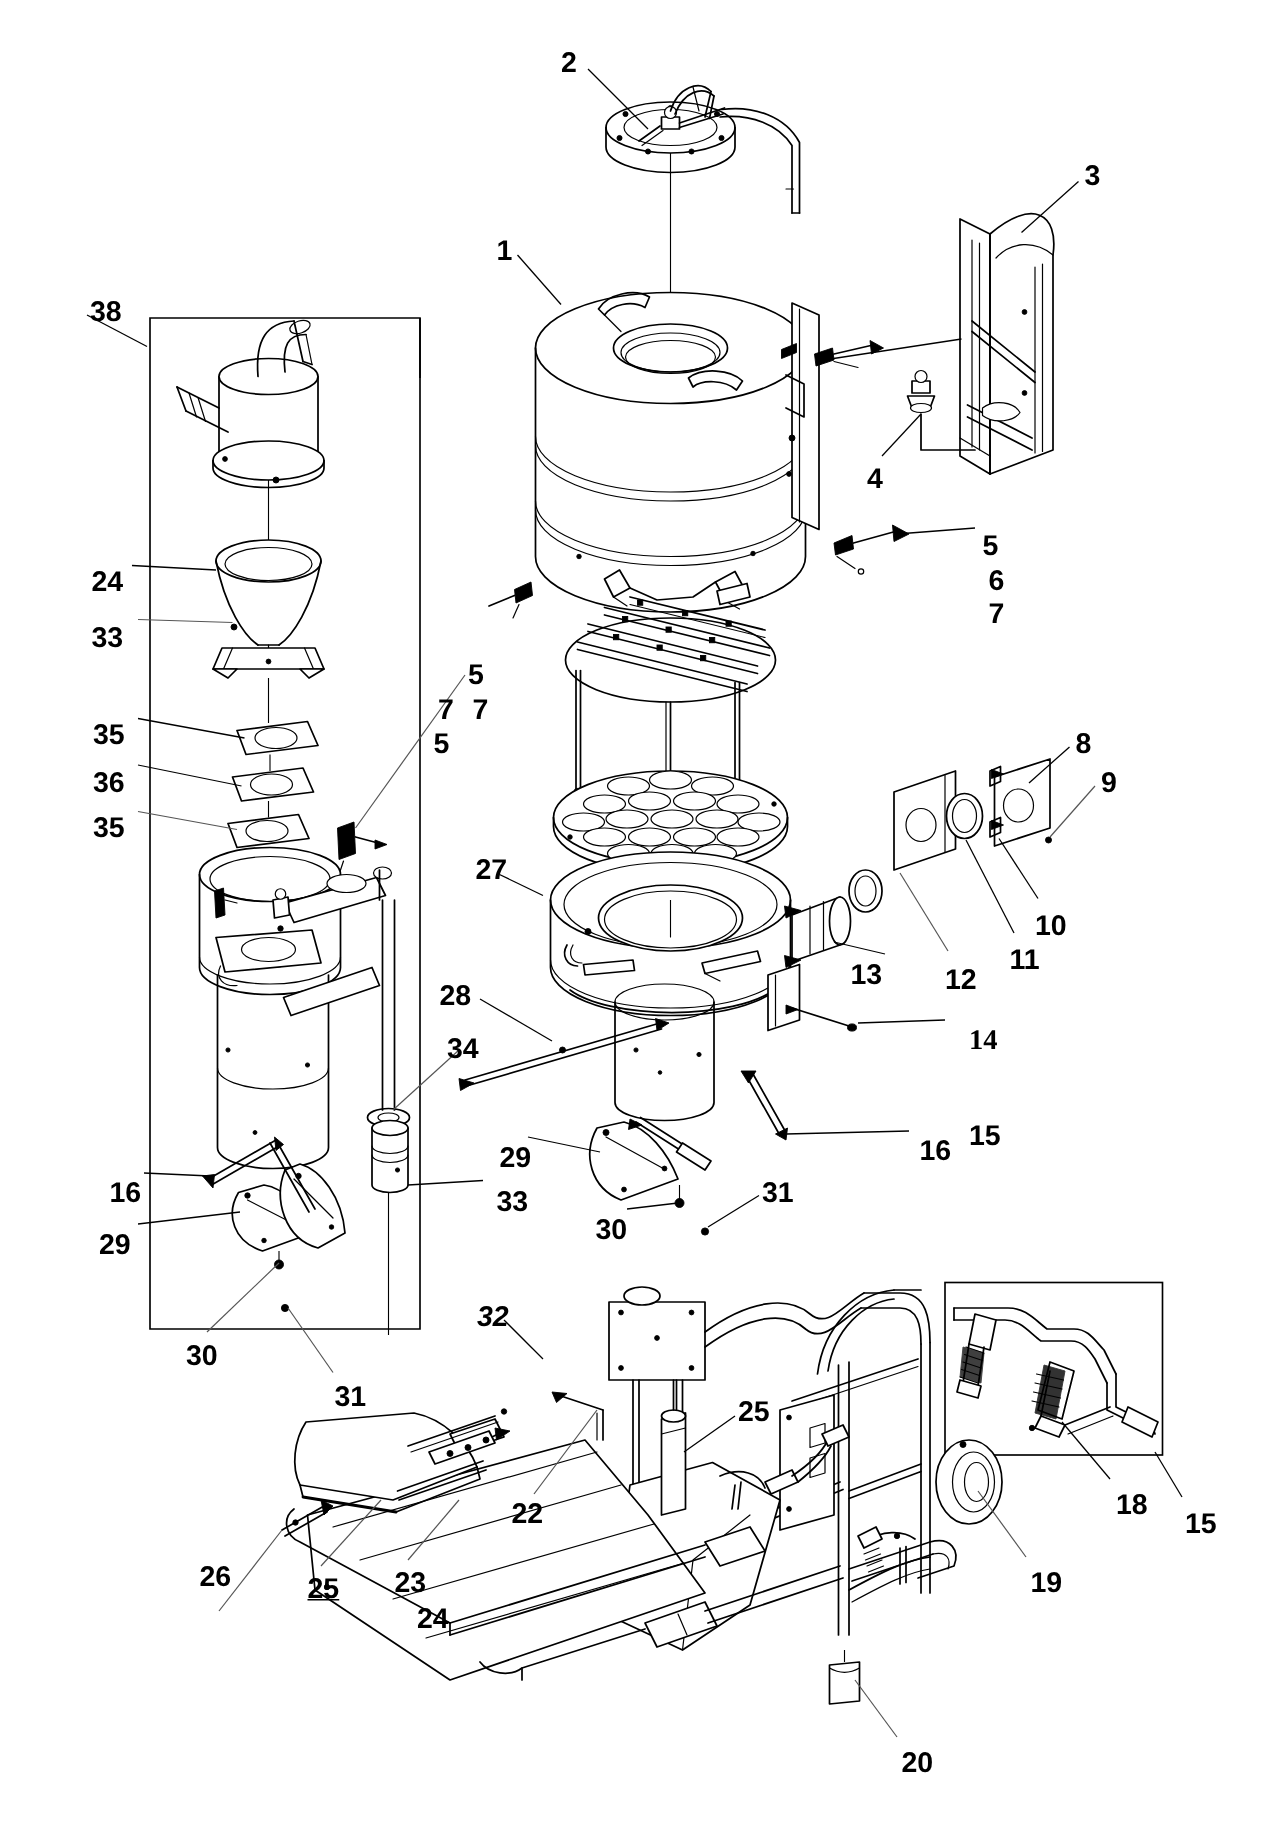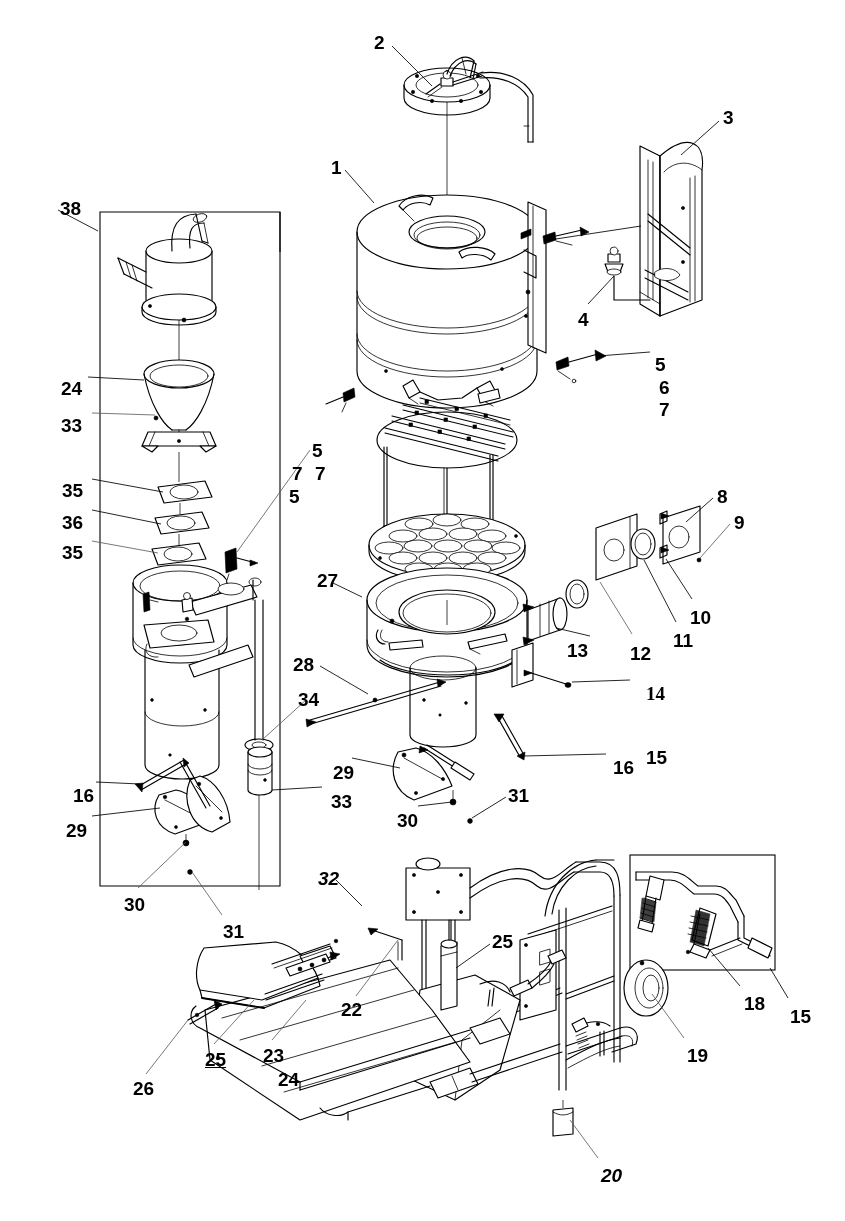--- a/index.html
+++ b/index.html
@@ -739,19 +739,19 @@
   <div class="callout" style="left:73px; top:786px;">16</div>
   <div class="callout" style="left:66px; top:821px;">29</div>
   <div class="callout" style="left:124px; top:895px;">30</div>
   <div class="callout" style="left:223px; top:922px;">31</div>
   <div class="callout" style="left:318px; top:869px;font-style:italic;">32</div>
   <div class="callout" style="left:492px; top:932px;">25</div>
   <div class="callout" style="left:341px; top:1000px;">22</div>
   <div class="callout" style="left:205px; top:1050px;text-decoration:underline;">25</div>
   <div class="callout" style="left:263px; top:1046px;">23</div>
   <div class="callout" style="left:278px; top:1070px;">24</div>
-  <div class="callout" style="left:133px; top:1079px;">26</div>
+  <div class="callout" style="left:133px; top:1042px;">26</div>
   <div class="callout" style="left:744px; top:994px;">18</div>
   <div class="callout" style="left:790px; top:1007px;">15</div>
   <div class="callout" style="left:687px; top:1046px;">19</div>
-  <div class="callout" style="left:601px; top:1166px;font-style:italic;">20</div>
+  <div class="callout" style="left:601px; top:1166px;">20</div>
 
 </div>
 
 </body></html>

